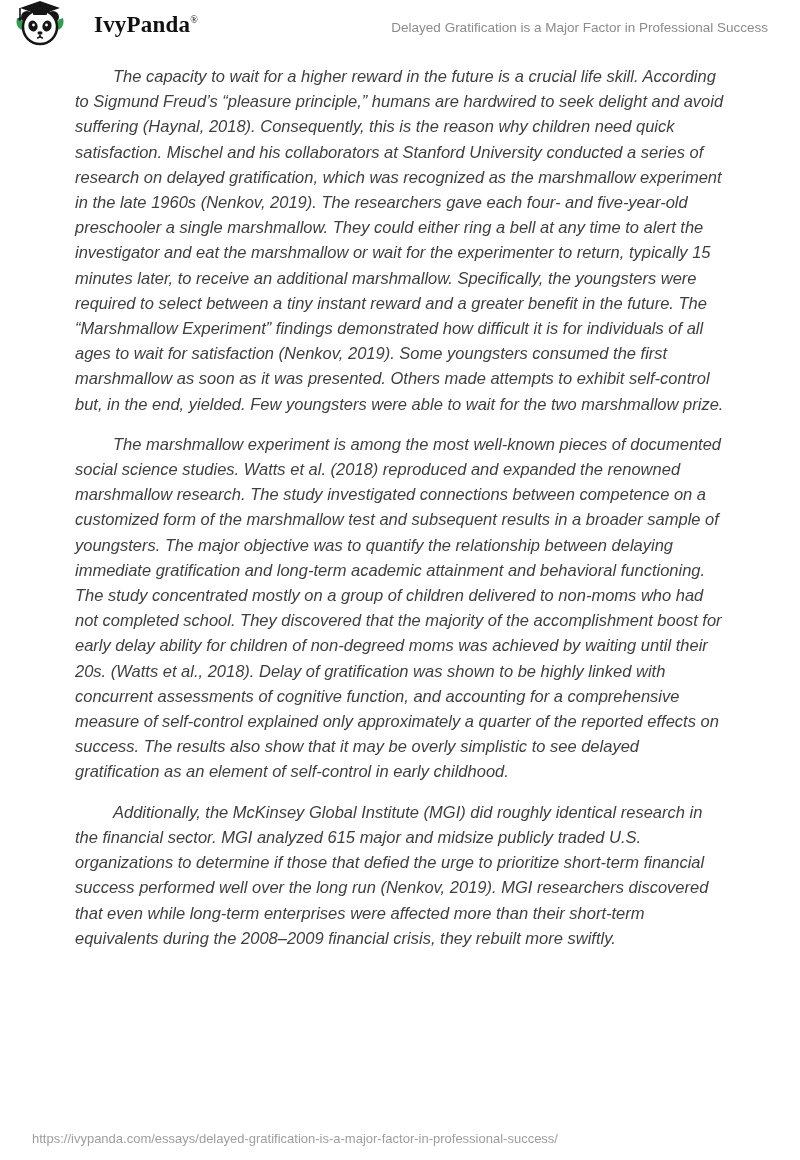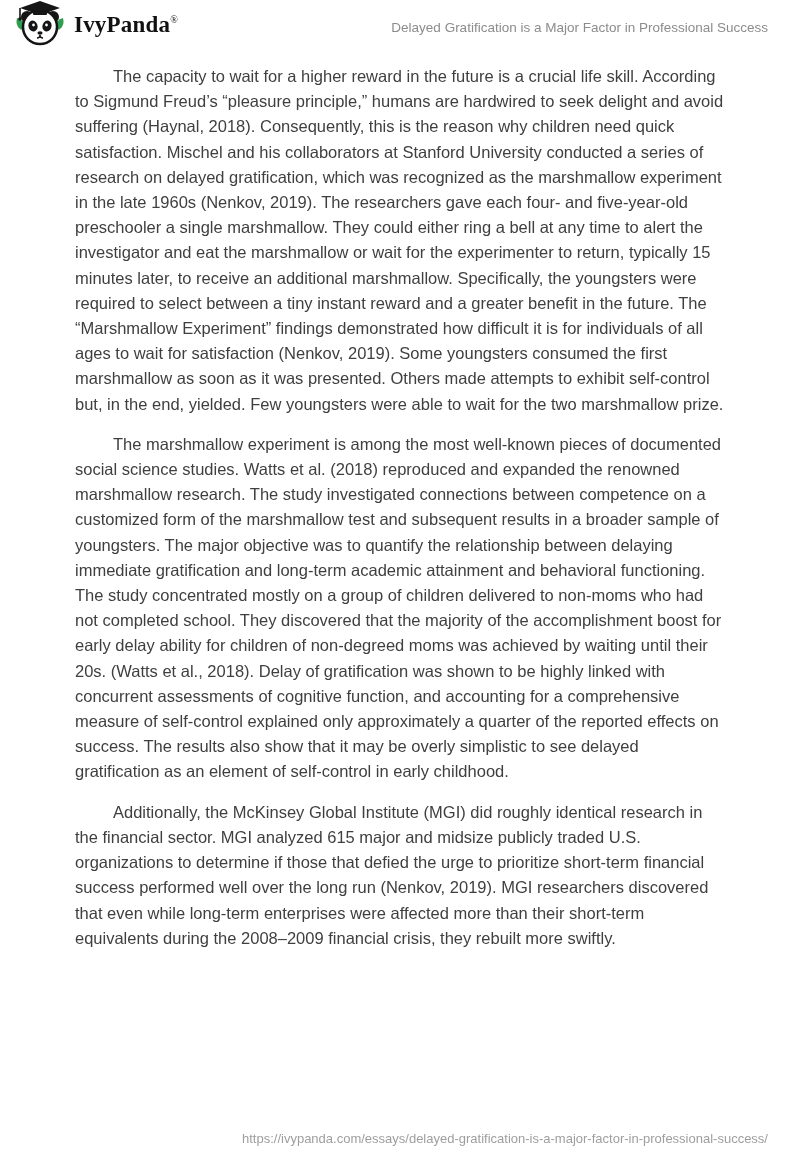--- a/index.html
+++ b/index.html
@@ -18,21 +18,21 @@
   .header {
     display: flex;
     align-items: center;
     padding: 8px 32px 6px 14px;
     height: 48px;
     box-sizing: border-box;
   }
   .logo-wrap {
     display: flex;
     align-items: center;
-    gap: 8px;
+    gap: 28px;
   }
   .brand {
     font-family: "Liberation Serif", serif;
     font-weight: 700;
     font-size: 23px;
     color: #111111;
     letter-spacing: 0.2px;
   }
   .brand sup {
     font-size: 10px;
@@ -50,27 +50,27 @@
     padding: 16px 73px 0 75px;
     color: #3f3f3f;
     font-size: 16.5px;
     line-height: 25.2px;
   }
   .content p {
     margin: 0 0 15px 0;
   }
   .content p.indented {
     text-indent: 38px;
+    font-style: italic;
   }
   .footer {
     position: absolute;
     bottom: 14px;
     right: 32px;
-    left: 16px;
-    text-align: right;
+    left: 32px;
     color: #9e9e9e;
     font-size: 13px;
   }
   .footer a {
     color: #9e9e9e;
     text-decoration: none;
   }
 </style>
 </head>
 <body>

